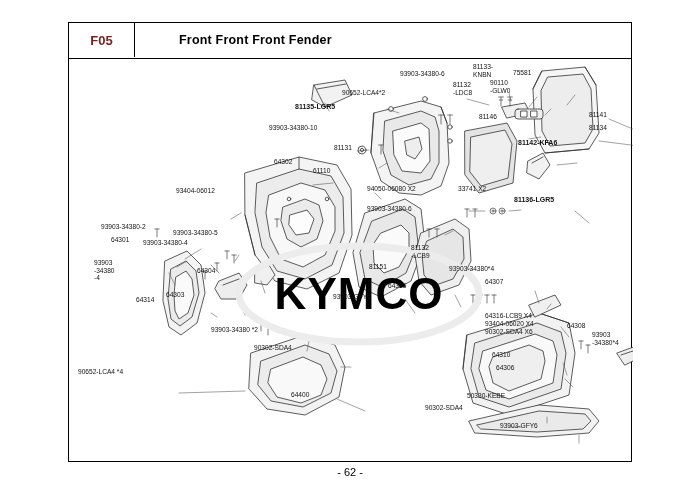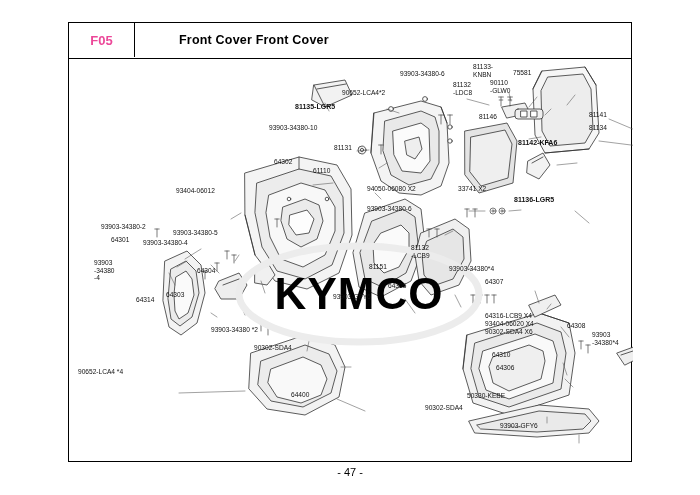--- a/index.html
+++ b/index.html
@@ -20,21 +20,21 @@
   #titlebar{
     position:absolute;left:0;top:0;width:100%;height:36px;
     border-bottom:1.5px solid #000;
     box-sizing:border-box;
   }
   #code-cell{
     position:absolute;left:0;top:0;width:66px;height:34px;
     border-right:1.5px solid #000;
     box-sizing:border-box;
     display:flex;align-items:center;justify-content:center;
-    font-size:13px;font-weight:bold;color:#ec4899;
+    font-size:13px;font-weight:bold;color:#7f1d1d;
   }
   #title-text{
     position:absolute;left:110px;top:0;height:34px;
     display:flex;align-items:center;
     font-size:12.5px;font-weight:bold;color:#000;
     letter-spacing:.2px;
   }
   #page-num{
     position:absolute;left:0;top:466px;width:700px;
     text-align:center;font-size:11px;color:#000;
@@ -59,21 +59,21 @@
     letter-spacing:1px;
   }
 </style>
 </head>
 <body>
 
 <div id="sheet">
 
   <div id="titlebar">
     <div id="code-cell">F05</div>
-    <div id="title-text">Front Cover  Front Cover</div>
+    <div id="title-text">Front Front  Front Fender</div>
   </div>
 
   <svg id="art" viewBox="0 0 564 440">
     <g fill="none" stroke="#333" stroke-width="0.8" stroke-linejoin="round" stroke-linecap="round">
 
       <g>
         <path d="M245 62 L276 57 L283 72 L256 84 L243 77 Z" fill="#f2f2f2"></path>
         <path d="M245 62 L256 84"></path>
         <path d="M248 66 L277 61"></path>
       </g>
@@ -396,13 +396,13 @@
       <div class="lbl" style="left: 423px; top: 328px;">64310</div>
       <div class="lbl" style="left: 427px; top: 341px;">64306</div>
       <div class="lbl" style="left: 9px; top: 345px;">90652-LCA4 *4</div>
       <div class="lbl" style="left: 222px; top: 368px;">64400</div>
       <div class="lbl" style="left: 398px; top: 369px;">50330-KEBE</div>
       <div class="lbl" style="left: 356px; top: 381px;">90302-SDA4</div>
       <div class="lbl" style="left: 431px; top: 399px;">93903-GFY6</div>
     </div>
 </div>
 
-<div id="page-num">- 47 -</div>
+<div id="page-num">- 62 -</div>
 
 </body></html>

